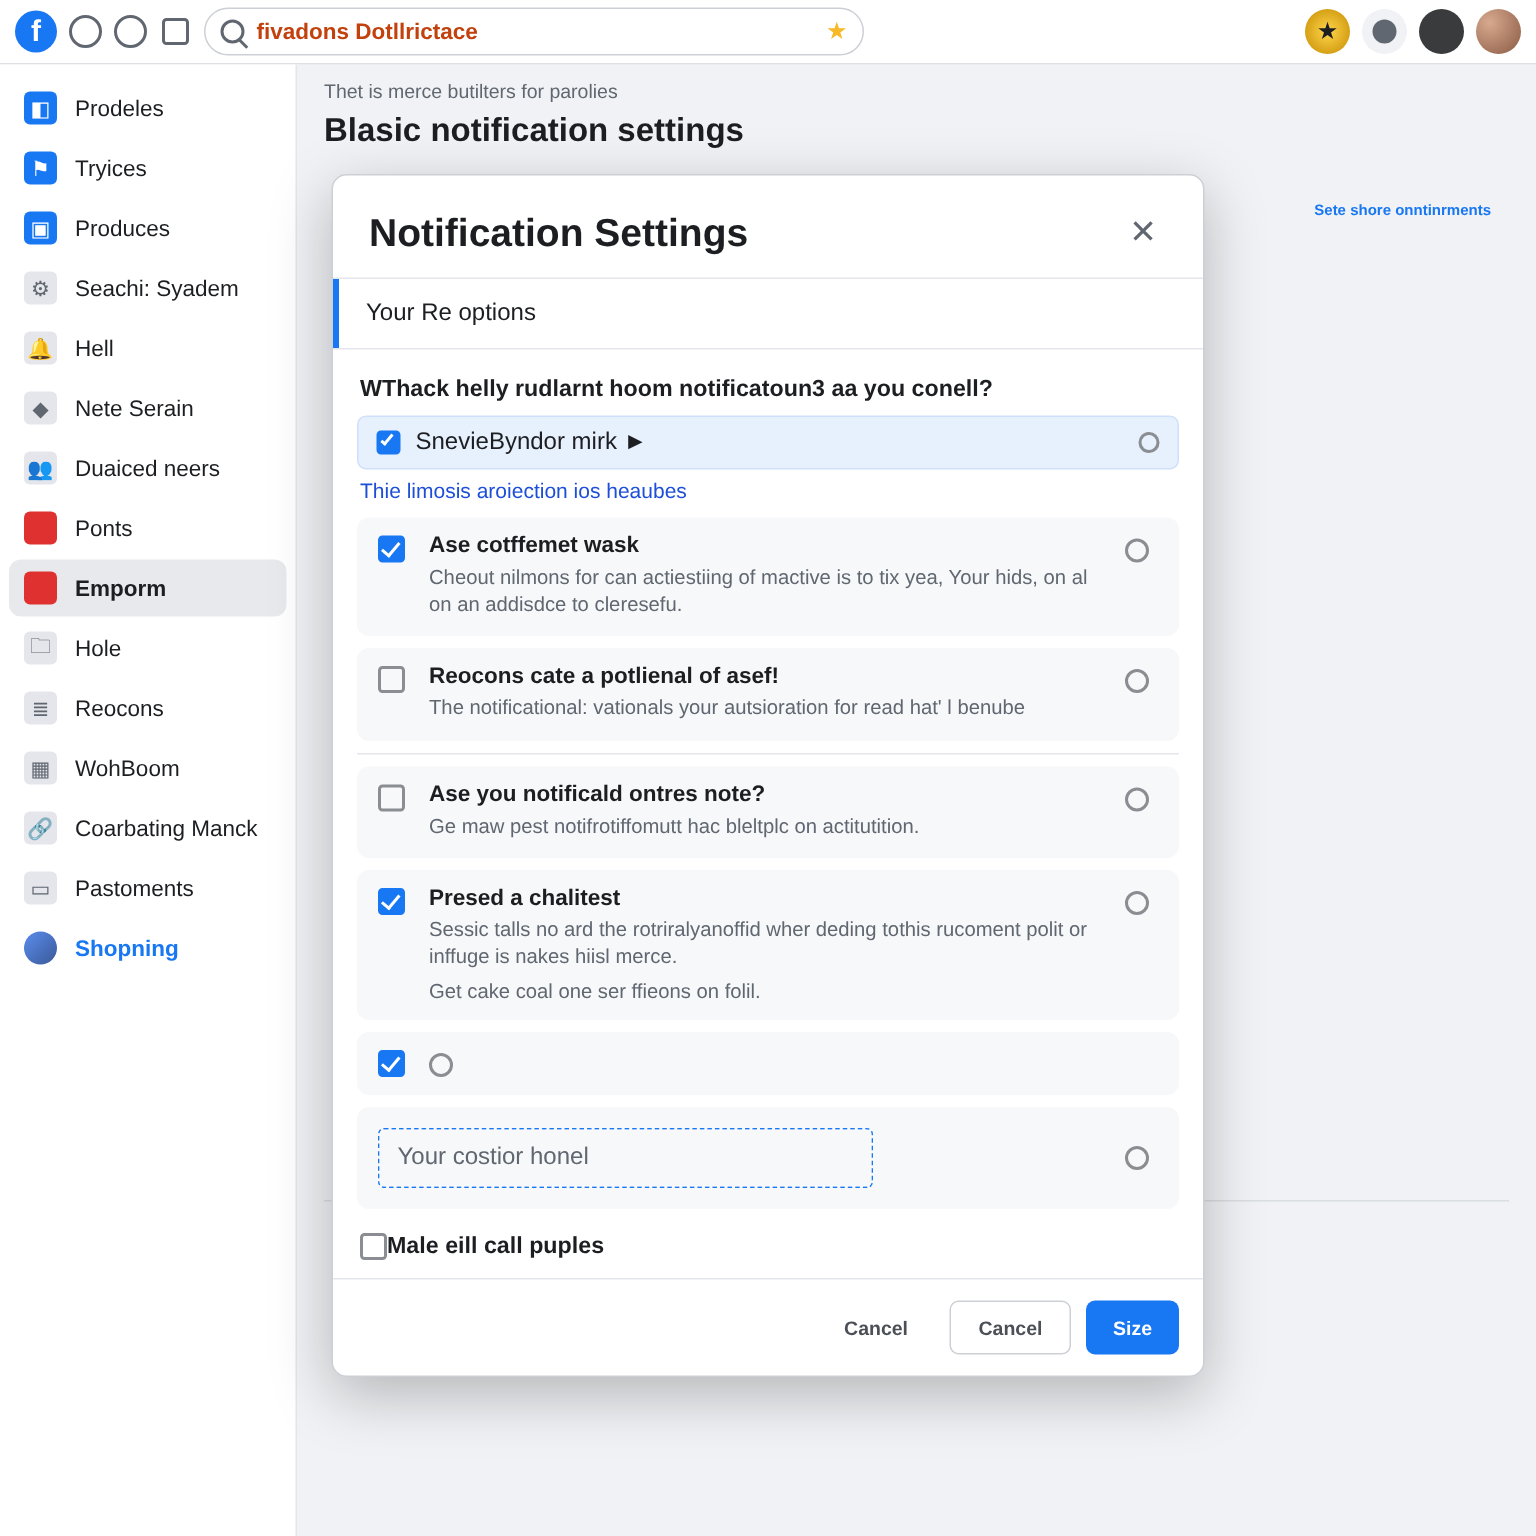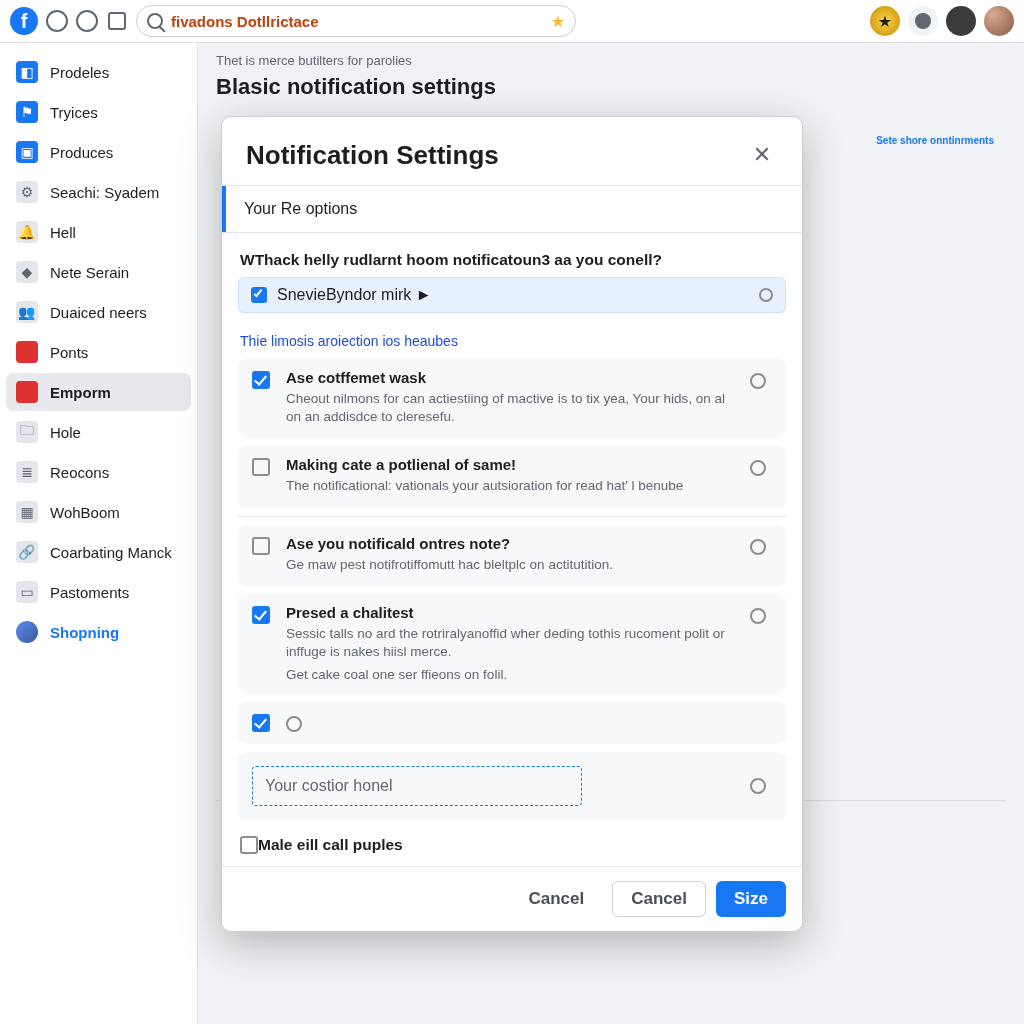--- a/index.html
+++ b/index.html
@@ -45,39 +45,39 @@
   
   .overlay { position:fixed; inset:0; display:flex; align-items:flex-start; justify-content:center; pointer-events:none; }
   .modal { pointer-events:auto; margin-top:116px; width:582px; background:#fff; border:1px solid #ccd0d5; border-radius:10px; box-shadow:0 12px 40px rgba(0,0,0,.25); display:flex; flex-direction:column; }
   .m-head { padding:22px 24px 14px; display:flex; align-items:center; }
   .m-title { font-size:26px; font-weight:600; }
   .m-close { margin-left:auto; width:32px; height:32px; border-radius:50%; display:flex; align-items:center; justify-content:center; font-size:22px; color:#606770; cursor:pointer; }
   .m-tab { border-top:1px solid #e4e6eb; border-bottom:1px solid #e4e6eb; padding:0; }
   .m-tab-inner { border-left:4px solid #1877f2; padding:14px 18px; font-size:16px; }
   .m-body { padding:14px 16px 8px; max-height: 720px; overflow:hidden; }
   .q { font-size:15.5px; font-weight:600; margin:4px 0 8px 2px; }
-  .pill-row { background:#e7f0fd; border:1px solid #cfe0fa; border-radius:6px; padding:8px 12px; display:flex; align-items:center; gap:10px; margin-bottom:20px; }
+  .pill-row { background:#e7f0fd; border:1px solid #cfe0fa; border-radius:6px; padding:8px 12px; display:flex; align-items:center; gap:10px; margin-bottom:6px; }
   .pill-row .rt { margin-left:auto; width:14px; height:14px; border:2px solid #8a8d91; border-radius:50%; }
   .hint { color:#1d4ed8; font-size:14px; margin:4px 0 10px 2px; }
   .opt { background:#f7f8fa; border-radius:8px; padding:10px 14px 12px 14px; margin:8px 0; display:grid; grid-template-columns:22px 1fr 22px; column-gap:12px; align-items:start; }
   .opt .cb { width:18px; height:18px; border:2px solid #8a8d91; border-radius:3px; margin-top:2px; position:relative; cursor:pointer; }
   .opt .cb.checked { background:#1877f2; border-color:#1877f2; }
   .opt .cb.checked::after { content:""; position:absolute; left:3px; top:0px; width:5px; height:10px; border:solid #fff; border-width:0 2px 2px 0; transform:rotate(40deg); }
   .opt .ot { font-size:15px; font-weight:600; }
   .opt .od { font-size:13.5px; color:#606770; margin-top:4px; line-height:1.35; }
   .opt .od2 { font-size:13.5px; color:#606770; margin-top:6px; }
   .opt .radio { width:16px; height:16px; border:2px solid #8a8d91; border-radius:50%; margin-top:4px; }
   .inputslot { background:#f7f8fa; border-radius:8px; padding:14px; margin:8px 0; display:grid; grid-template-columns:1fr 22px; column-gap:12px; align-items:center; }
   .inputslot .field { border:1.5px dashed #1877f2; border-radius:4px; height:40px; display:flex; align-items:center; padding:0 12px; color:#606770; width:330px; }
   .inputslot .radio { width:16px; height:16px; border:2px solid #8a8d91; border-radius:50%; }
   .last { display:flex; align-items:center; padding:8px 2px 4px; }
   .last .cb { width:18px; height:18px; border:2px solid #8a8d91; border-radius:3px; }
   .last .lt { font-size:15.5px; font-weight:700; }
   .m-foot { border-top:1px solid #e4e6eb; padding:14px 16px; display:flex; gap:10px; justify-content:flex-end; }
-  .btn { height:36px; padding:0 18px; border-radius:6px; font-size:17px; font-weight:600; display:flex; align-items:center; cursor:pointer; }
+  .btn { height:36px; padding:0 18px; border-radius:6px; font-size:13px; font-weight:600; display:flex; align-items:center; cursor:pointer; }
   .btn.text { background:transparent; color:#4b4f56; }
   .btn.sec  { background:#fff; border:1px solid #ccd0d5; color:#4b4f56; }
   .btn.pri  { background:#1877f2; color:#fff; }
 
   .sep { height:1px; background:#e4e6eb; margin:8px 0; }
 </style>
 </head>
 <body>
 
 <div class="topbar">
@@ -199,21 +199,21 @@
         <div>
           <div class="ot">Ase cotffemet wask</div>
           <div class="od">Cheout nilmons for can actiestiing of mactive is to tix yea, Your hids, on al on an addisdce to cleresefu.</div>
         </div>
         <span class="radio"></span>
       </div>
 
       <div class="opt">
         <span class="cb"></span>
         <div>
-          <div class="ot">Making cate a potlienal of same!</div>
+          <div class="ot">Reocons cate a potlienal of asef!</div>
           <div class="od">The notificational: vationals your autsioration for read hat' l benube</div>
         </div>
         <span class="radio"></span>
       </div>
 
       <div class="sep"></div>
 
       <div class="opt">
         <span class="cb"></span>
         <div>

